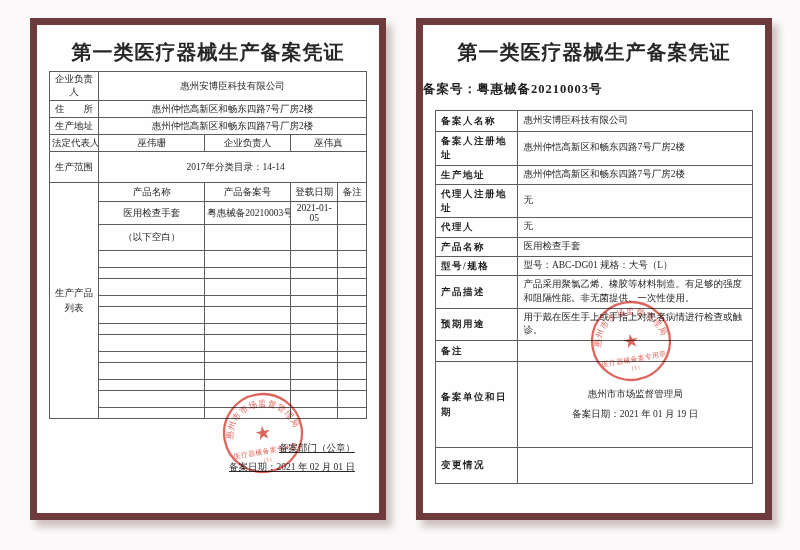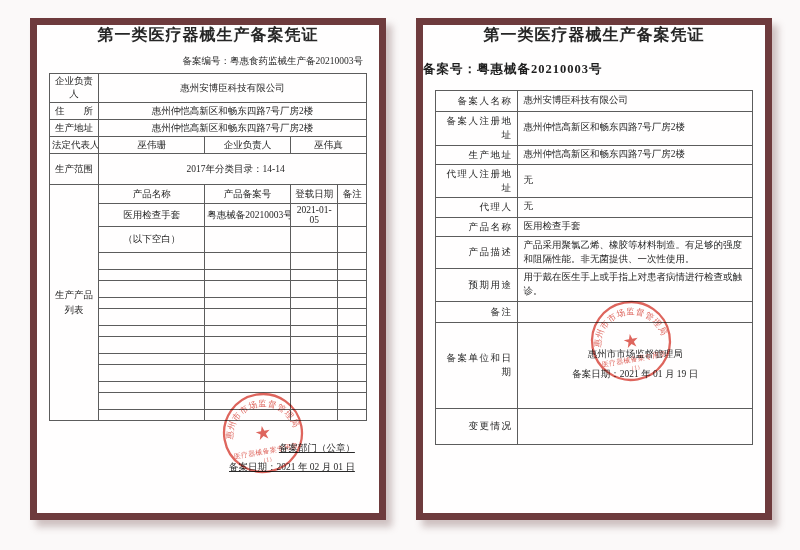--- a/index.html
+++ b/index.html
@@ -12,22 +12,22 @@
   }
   .wrap{display:flex;gap:30px;padding:18px 0 0 30px;}
   .doc{
     position:relative;
     width:342px;height:488px;
     background:#fffefe;
     border:7px solid #6e3b3d;
     box-shadow:6px 7px 7px rgba(150,125,125,.45);
   }
   .doc-title{
-    text-align:center;font-weight:bold;font-size:16px;
-    letter-spacing:1px;color:#262626;
+    text-align:center;font-weight:bold;font-size:20px;
+    letter-spacing:1px;margin-top:14px;color:#262626;
   }
   
   .l-recno{font-size:9.5px;text-align:right;padding-right:16px;margin-top:9px;color:#2a2a2a;}
   table{border-collapse:collapse;table-layout:fixed;}
   .ltable{width:318px;margin:5px auto 0;font-size:9.5px;}
   .ltable td,.ltable th{
     border:1px solid #5c5c5c;text-align:center;
     padding:1px 2px;font-weight:normal;overflow:hidden;
   }
   .nowrap{white-space:nowrap;}
@@ -36,21 +36,21 @@
   .vlabel{white-space:normal;line-height:1.5;vertical-align:middle;}
   .leftalign{text-align:right;padding-left:8px!important;}
   .l-footer{
     position:absolute;left:192px;top:414px;
     font-size:9.5px;line-height:2.0;text-align:right;white-space:nowrap;color:#2a2a2a;text-decoration:underline;
   }
   
   .r-recno{text-align:left;font-size:12.5px;font-weight:bold;margin-top:15px;letter-spacing:1px;}
   .rtable{width:318px;margin:12px auto 0;font-size:9.5px;}
   .rtable td{border:1px solid #5c5c5c;padding:2px 5px;vertical-align:middle;}
-  .rlabel{text-align:right;letter-spacing:1.5px;line-height:1.5;}
+  .rlabel{text-align:left;letter-spacing:1.5px;line-height:1.5;font-weight:bold;}
   .rvalue{text-align:left;line-height:1.45;}
   .rcenter{text-align:center;line-height:2.1;}
   .rh20{height:19px}.rh22{height:21px}.rh30{height:29px}.rh32{height:31px}
   .rh86{height:86px}.rh38{height:36px}
   
   .stamp{
     position:absolute;width:84px;height:84px;
     opacity:.85;transform:rotate(-10deg);
     mix-blend-mode:multiply;pointer-events:none;
   }
@@ -63,21 +63,20 @@
   .stamp .line{font-size:9px;text-anchor:middle;letter-spacing:.5px;}
   .stamp .num{font-size:8px;text-anchor:middle;}
 </style>
 </head>
 <body>
 
 <div class="wrap">
 
   <div class="doc">
     <div class="doc-title">第一类医疗器械生产备案凭证</div>
-    <div class="l-recno">备案编号：粤惠食药监械生产备20210003号</div>
 
     <table class="ltable">
       <colgroup>
         <col style="width:15.5%">
           <col style="width:33.5%">
           <col style="width:27%">
           <col style="width:15%">
           <col style="width:9%">
       </colgroup>
       <tbody>
@@ -241,20 +240,24 @@
         <td class="rvalue">无</td>
       </tr>
       <tr class="rh20">
         <td class="rlabel">代理人</td>
         <td class="rvalue">无</td>
       </tr>
       <tr class="rh20">
         <td class="rlabel">产品名称</td>
         <td class="rvalue">医用检查手套</td>
       </tr>
+      <tr class="rh20">
+        <td class="rlabel">型号/规格</td>
+        <td class="rvalue">型号：ABC-DG01 规格：大号（L）</td>
+      </tr>
       <tr class="rh32">
         <td class="rlabel">产品描述</td>
         <td class="rvalue">产品采用聚氯乙烯、橡胶等材料制造。有足够的强度和阻隔性能。非无菌提供、一次性使用。</td>
       </tr>
       <tr class="rh22">
         <td class="rlabel">预期用途</td>
         <td class="rvalue">用于戴在医生手上或手指上对患者病情进行检查或触诊。</td>
       </tr>
       <tr class="rh22">
         <td class="rlabel">备注</td>

